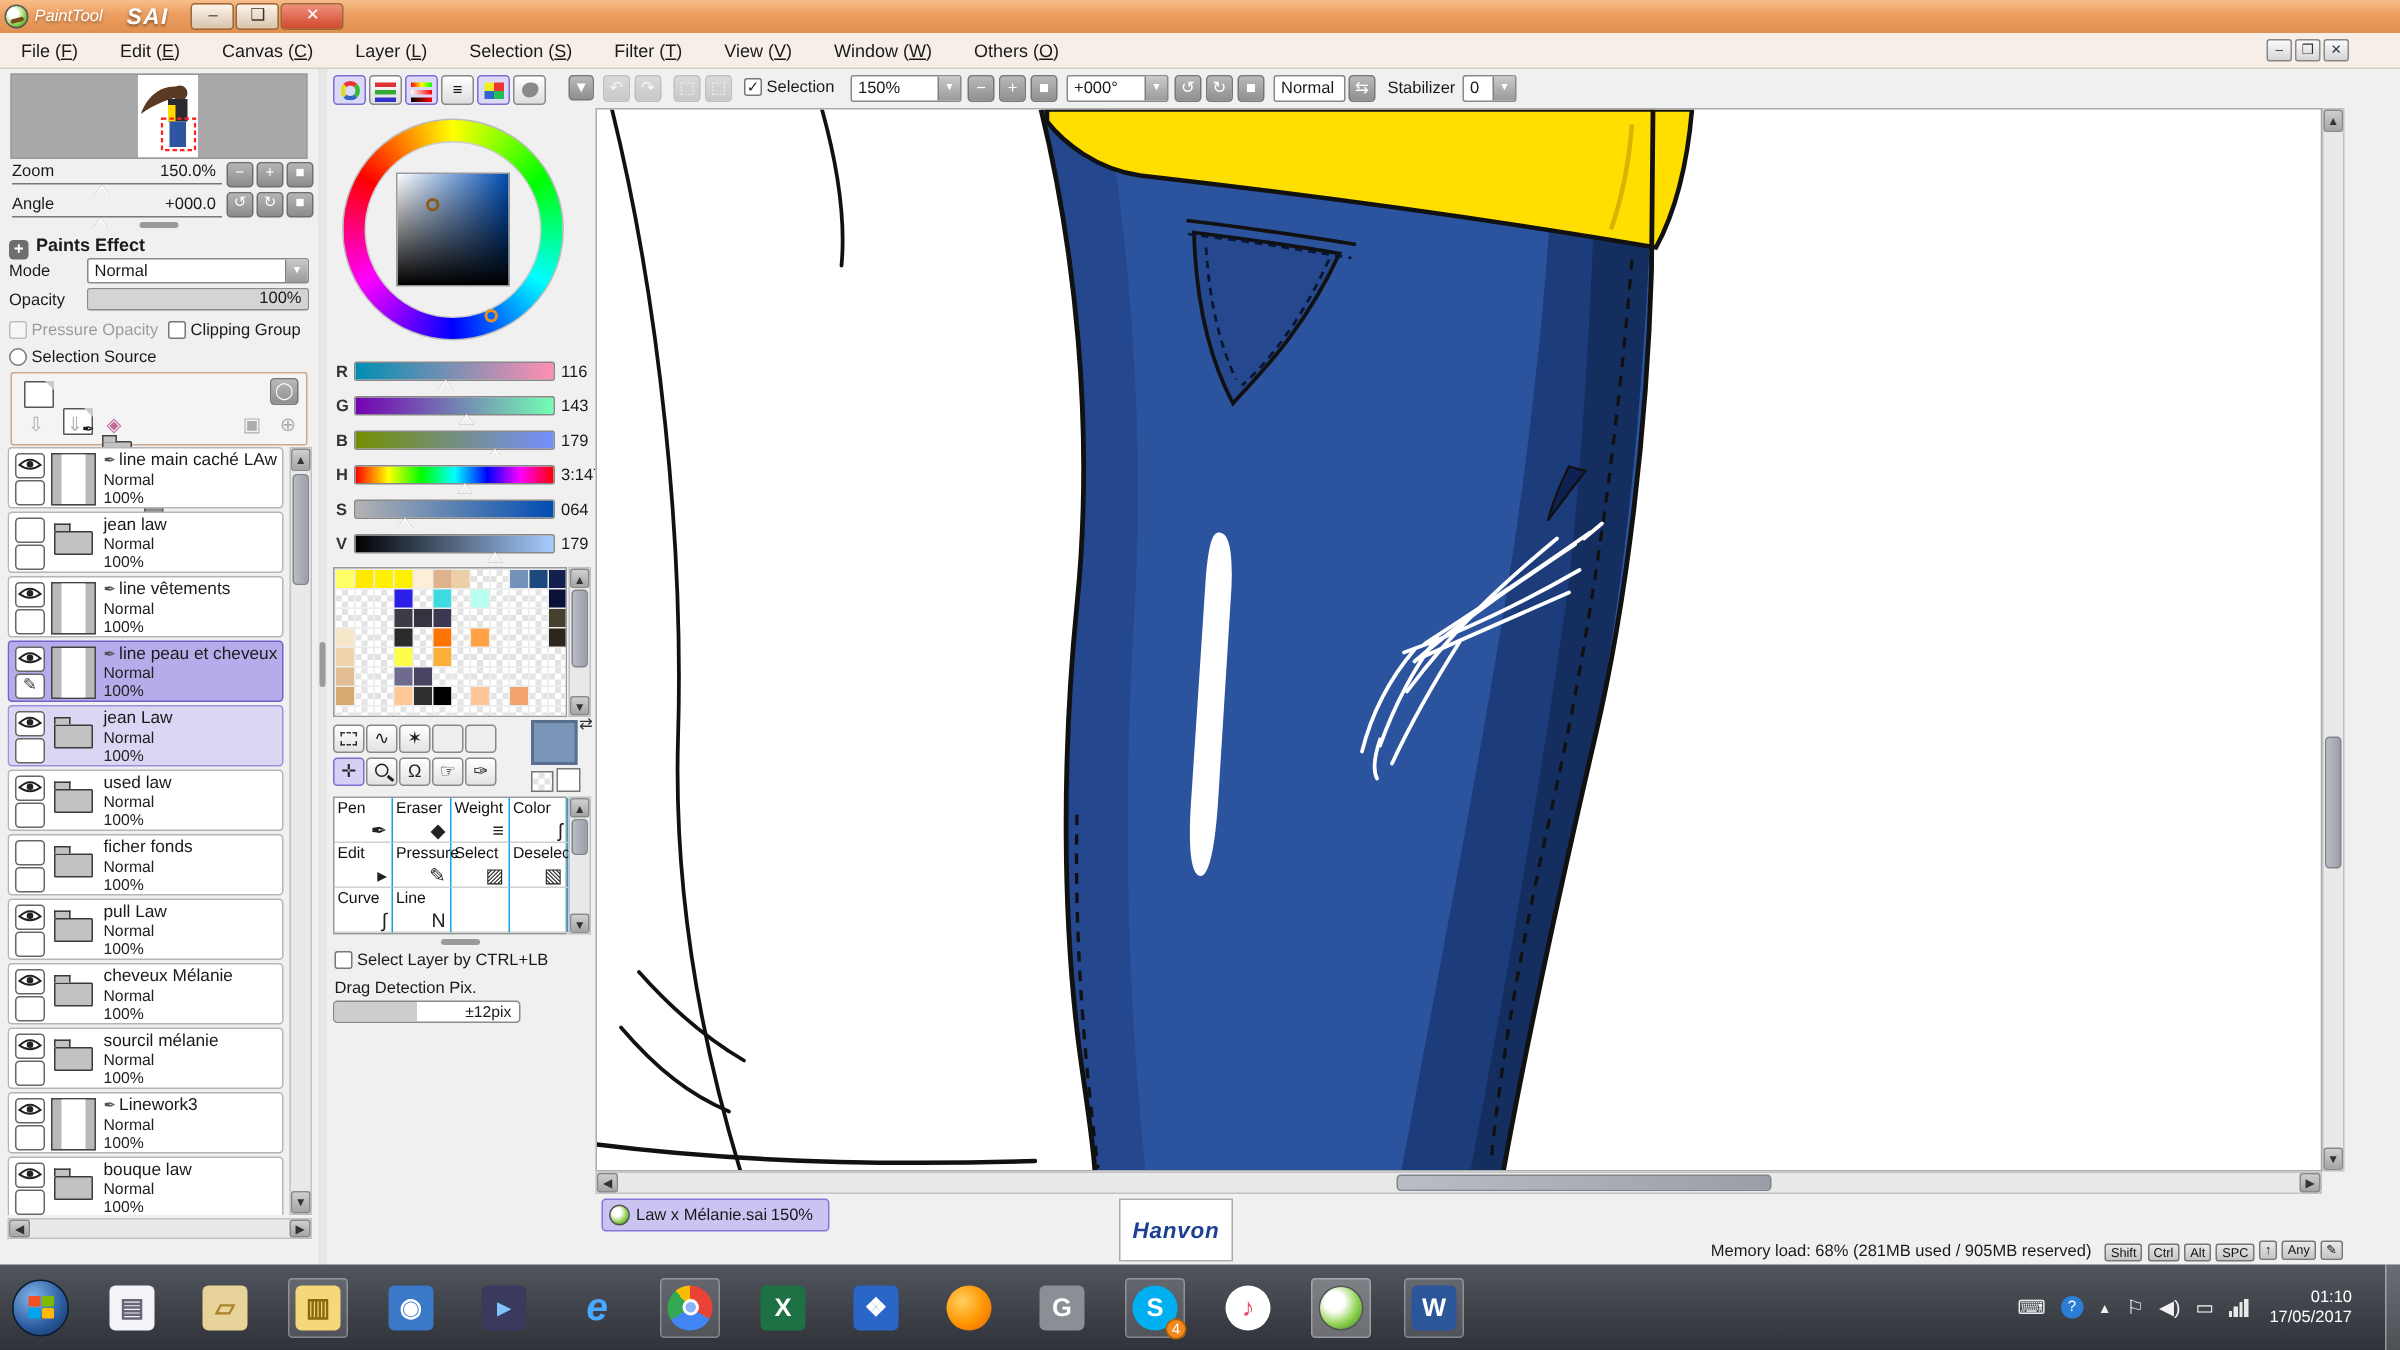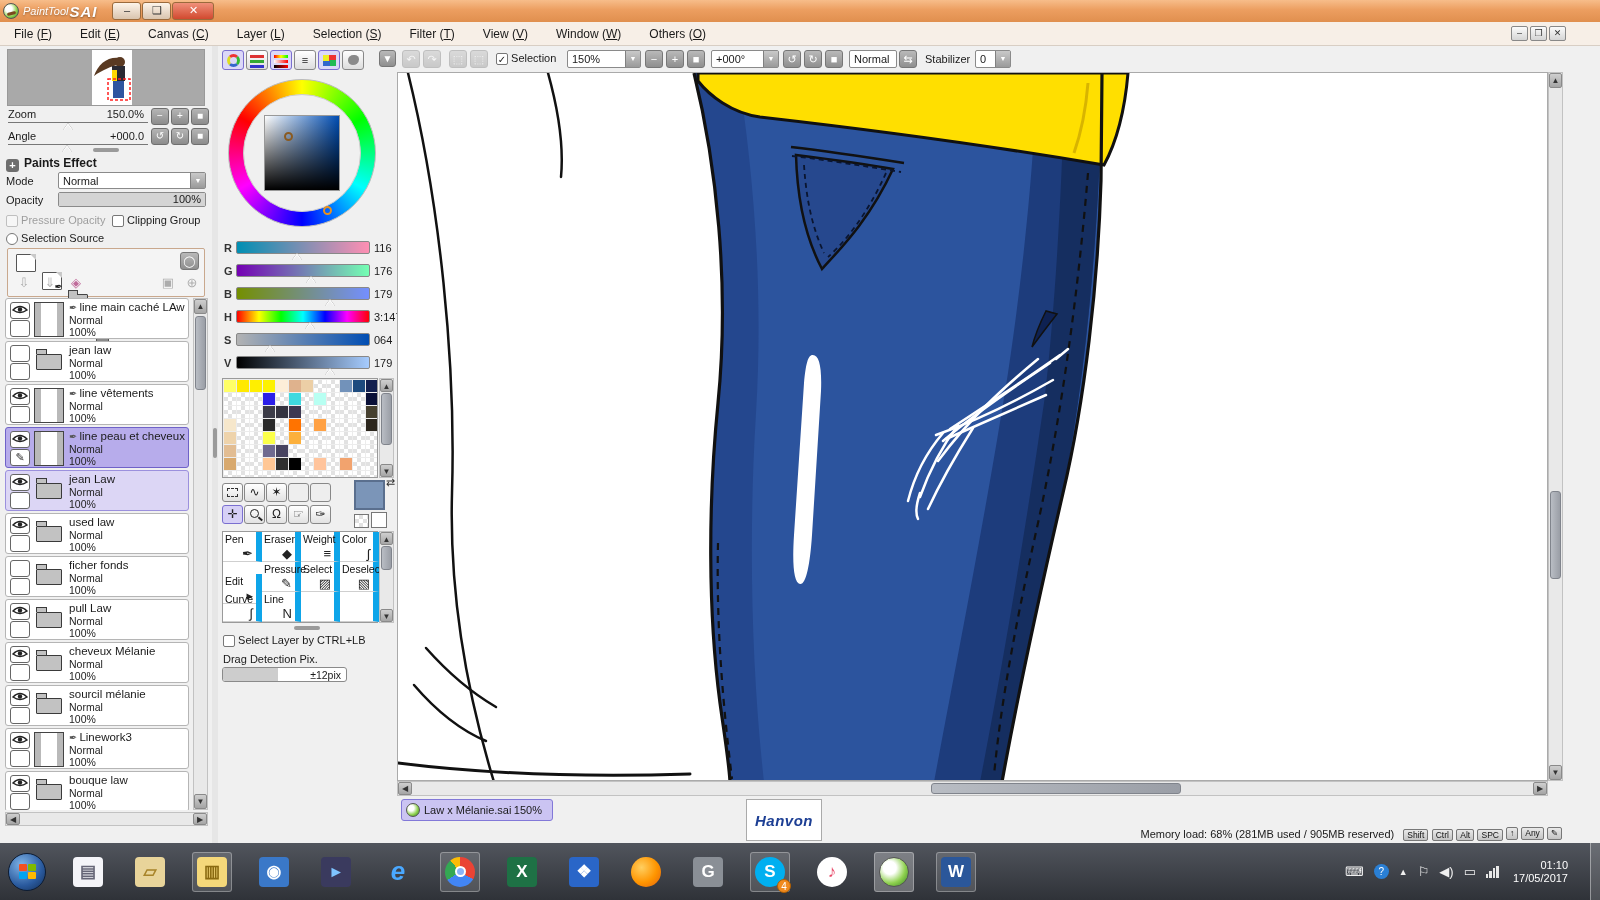--- a/index.html
+++ b/index.html
@@ -6,21 +6,21 @@
   html,body { width:1600px; height:900px; overflow:hidden; }
   body { font-family:"Liberation Sans", sans-serif; font-size:12px; color:#1a1a1a; background:#f0f0f0; }
   #screen { position:relative; width:1600px; height:900px; background:var(--panel-bg); overflow:hidden; }
 
   
   #titlebar { position:absolute; left:0; top:0; width:1600px; height:22px;
     background:linear-gradient(#f7bd8a, var(--titlebar) 45%, #e08f4e); display:flex; align-items:center; }
   .sai-app-icon { width:16px; height:16px; margin:0 4px 0 3px; border-radius:50%;
     background:radial-gradient(circle at 35% 35%, #ffffff 25%, #8fd14f 60%, #2e7d1e); border:1px solid #555; position:relative; }
   .sai-app-icon::after { content:""; position:absolute; left:3px; top:8px; width:9px; height:3px; background:#7a4a1e; border-radius:2px; transform:rotate(-15deg); }
-  .logo-prefix { font-style:italic; color:#fff; font-size:11px; margin-right:1px; text-shadow:0 1px 2px rgba(0,0,0,.35); }
+  .logo-prefix { font-style:italic; color:#fff; font-size:11px; margin-right:16px; text-shadow:0 1px 2px rgba(0,0,0,.35); }
   .logo-main { font-style:italic; font-weight:bold; color:#fff; font-size:15px; margin-right:14px; text-shadow:0 1px 2px rgba(0,0,0,.45); letter-spacing:1px; }
   #window-title { color:#fff; font-size:12px; text-shadow:0 1px 1px rgba(0,0,0,.35); flex:1; white-space:nowrap; overflow:hidden; }
   .winbtns { display:flex; margin-right:4px; }
   .winbtn { width:29px; height:18px; margin-left:1px; border:1px solid #9a6a3c; border-radius:3px;
     background:linear-gradient(#fdf4ea,#d9c4ae); color:#333; font-size:11px; line-height:15px; text-align:center; }
   .winbtn.close { background:linear-gradient(#f0907a, var(--close-btn)); color:#fff; width:42px; }
 
   
   #menubar { position:absolute; left:0; top:22px; width:1600px; height:24px; background:var(--menubar-bg);
     border-bottom:1px solid #d8cec4; display:flex; align-items:center; }
@@ -129,21 +129,21 @@
     text-align:center; font-size:12px; line-height:17px; color:#222; }
   .seltool-btn.active { background:#d6d0f6; border-color:#7a6fd0; }
   .marquee-glyph { display:inline-block; width:11px; height:9px; border:1px dashed #333; margin-top:4px; }
   .mag-glyph { position:relative; display:inline-block; width:9px; height:9px; border:1.5px solid #222; border-radius:50%; margin-top:3px; }
   .mag-glyph::after { content:""; position:absolute; left:7px; top:8px; width:5px; height:1.5px; background:#222; transform:rotate(40deg); }
   #curcolor { position:absolute; left:136px; top:434px; width:31px; height:30px; border:2px solid #5a6f8e; background:var(--cur-color); }
   #swap-arrow { position:absolute; left:168px; top:430px; font-size:11px; color:#333; }
   #mini-fg { position:absolute; left:136px; top:468px; width:15px; height:14px; border:1px solid #777; }
   #mini-bg { position:absolute; left:153px; top:466px; width:16px; height:16px; border:1px solid #777; background:#fff; }
   #toolgrid { position:absolute; left:4px; top:485px; width:156px; height:92px; border:1px solid #9a9a9a; background:#fff; }
-  .toolcell { position:absolute; width:39px; height:30px; border-right:6px solid #0ea5e9; border-bottom:1px solid #cfcfcf; }
+  .toolcell { position:absolute; width:39px; height:30px; border-right:1px solid #0ea5e9; border-bottom:1px solid #cfcfcf; }
   .toolcell .tl { position:absolute; left:2px; top:1px; font-size:10.5px; color:#111; }
   .toolcell .tg { position:absolute; right:3px; bottom:0; font-size:13px; color:#222; }
   #tg-scroll { left:161px; top:485px; width:15px; height:92px; }
   #cp-check { position:absolute; left:5px; top:588px; font-size:11px; white-space:nowrap; }
   #drag-label { position:absolute; left:5px; top:607px; font-size:11px; }
   #drag-slider { position:absolute; left:4px; top:621px; width:125px; height:15px; border:1px solid #8a8a8a; border-radius:3px; background:#fff; overflow:hidden; }
   #drag-fill { position:absolute; left:0; top:0; bottom:0; background:#cdcdcd; }
   #drag-val { position:absolute; right:5px; top:1px; font-size:10.5px; }
 
   
@@ -481,21 +481,21 @@
         <div class="slider-row" style="top: 194px;">
           <span class="sl">R</span>
           <div class="bar" style="background: linear-gradient(to right, rgb(0, 143, 179), rgb(255, 143, 179));"></div>
           <span class="tri" style="left: 73.97px; top: 13px;"></span>
           <span class="sv">116</span>
         </div>
         <div class="slider-row" style="top: 217px;">
           <span class="sl">G</span>
           <div class="bar" style="background: linear-gradient(to right, rgb(116, 0, 179), rgb(116, 255, 179));"></div>
           <span class="tri" style="left: 88.04px; top: 13px;"></span>
-          <span class="sv">176</span>
+          <span class="sv">143</span>
         </div>
         <div class="slider-row" style="top: 240px;">
           <span class="sl">B</span>
           <div class="bar" style="background: linear-gradient(to right, rgb(116, 143, 0), rgb(116, 143, 255));"></div>
           <span class="tri" style="left: 106.8px; top: 13px;"></span>
           <span class="sv">179</span>
         </div>
         <div class="slider-row" style="top: 263px;">
           <span class="sl">H</span>
           <div class="bar" style="background: linear-gradient(to right, rgb(255, 0, 0), rgb(255, 255, 0), rgb(0, 255, 0), rgb(0, 255, 255), rgb(0, 0, 255), rgb(255, 0, 255), rgb(255, 0, 0));"></div>
@@ -646,21 +646,21 @@
           <span class="tg">◆</span>
         </div>
         <div class="toolcell" style="left: 78px; top: 0px;">
           <span class="tl">Weight</span>
           <span class="tg">≡</span>
         </div>
         <div class="toolcell" style="left: 117px; top: 0px;">
           <span class="tl">Color</span>
           <span class="tg">ʃ</span>
         </div>
-        <div class="toolcell" style="left: 0px; top: 30px; margin-top: 12px;">
+        <div class="toolcell" style="left: 0px; top: 30px;">
           <span class="tl">Edit</span>
           <span class="tg">▸</span>
         </div>
         <div class="toolcell" style="left: 39px; top: 30px;">
           <span class="tl">Pressure</span>
           <span class="tg">✎</span>
         </div>
         <div class="toolcell" style="left: 78px; top: 30px;">
           <span class="tl">Select</span>
           <span class="tg">▨</span>

